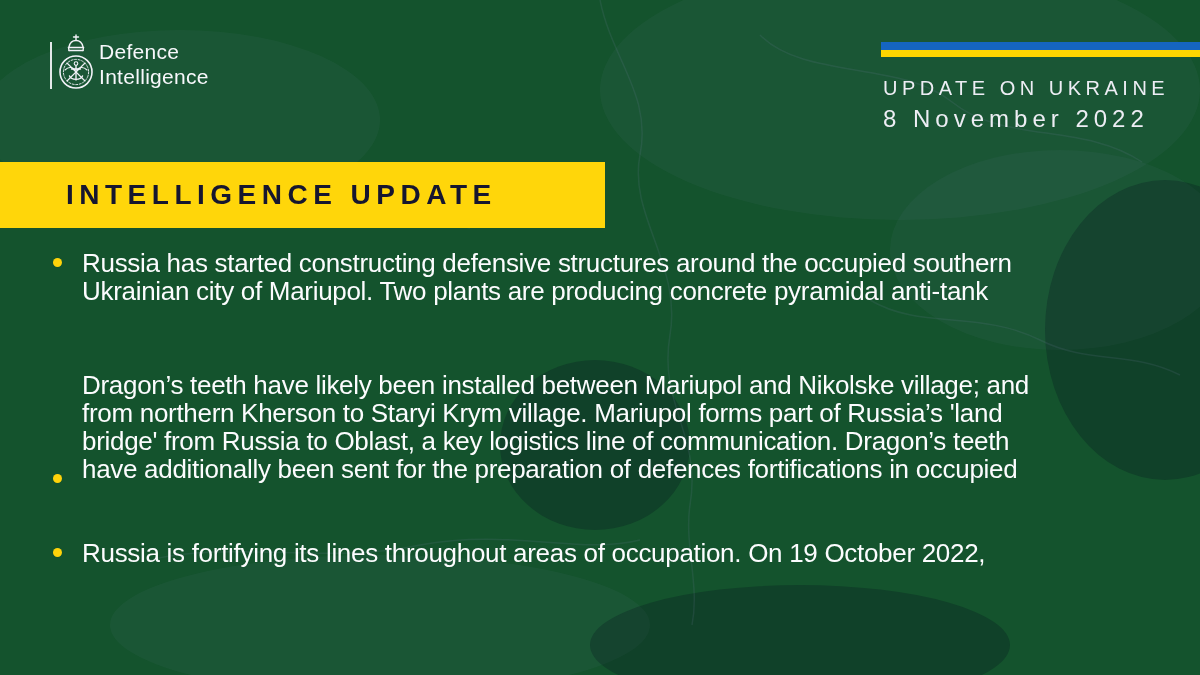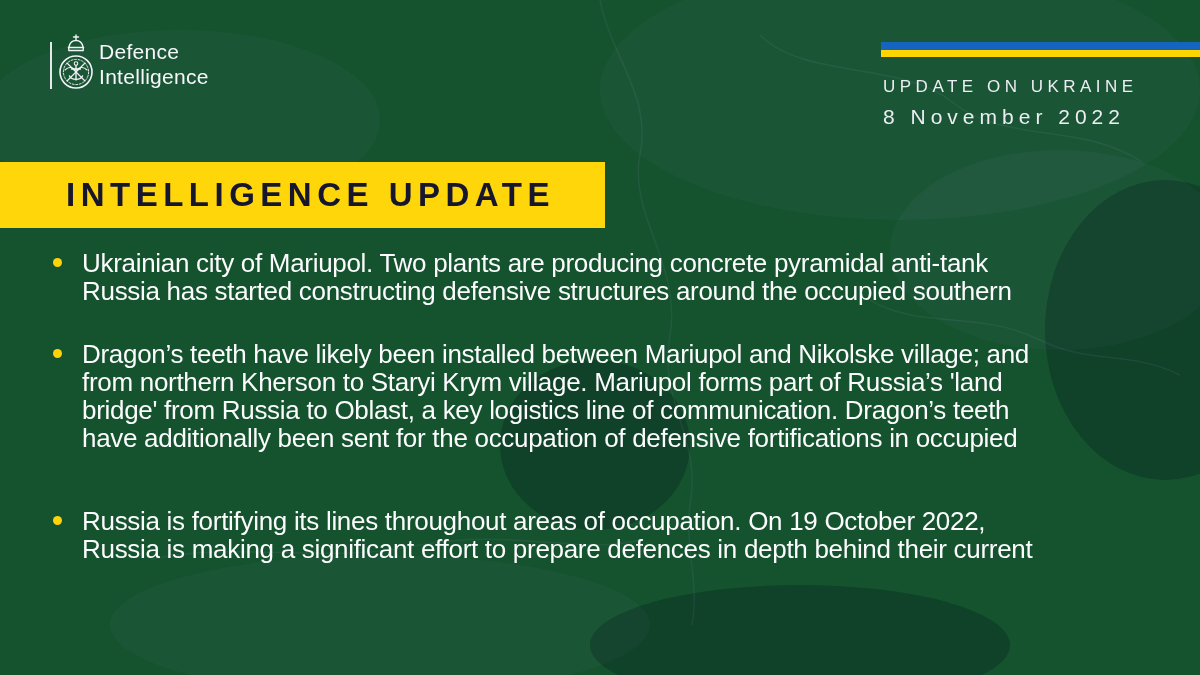--- a/index.html
+++ b/index.html
@@ -9,34 +9,34 @@
     font-family:"Liberation Sans", sans-serif;
   }
   .bg-svg{position:absolute;left:0;top:0;width:1200px;height:675px;}
   
   .logo-divider{position:absolute;left:50px;top:42px;width:2px;height:47px;background:rgba(245,245,250,.92);}
   .crest{position:absolute;left:58px;top:34px;width:36px;height:60px;}
   .wordmark{position:absolute;left:99px;top:39px;color:#f7f7fb;font-size:21px;line-height:25px;letter-spacing:.3px;}
   .flag-bar{position:absolute;left:881px;top:42px;width:319px;height:15px;}
   .flag-blue{height:8px;background:#1565c0;}
   .flag-yellow{height:7px;background:#ffd500;}
-  .update-label{position:absolute;left:883px;top:77px;color:#ededf4;font-size:17px;letter-spacing:4.5px;white-space:nowrap;}
-  .update-date{position:absolute;left:883px;top:105px;color:#ededf4;font-size:21px;letter-spacing:5px;white-space:nowrap;}
+  .update-label{position:absolute;left:883px;top:77px;color:#ededf4;font-size:20px;letter-spacing:4.5px;white-space:nowrap;}
+  .update-date{position:absolute;left:883px;top:105px;color:#ededf4;font-size:24px;letter-spacing:5px;white-space:nowrap;}
   
   .banner{
     position:absolute;left:0;top:162px;width:605px;height:66px;background:#ffd60a;
     display:flex;align-items:center;box-sizing:border-box;padding-left:66px;
   }
-  .banner-title{color:#16162f;font-size:33px;font-weight:700;letter-spacing:5.5px;white-space:nowrap;}
+  .banner-title{color:#16162f;font-size:28px;font-weight:700;letter-spacing:5.5px;white-space:nowrap;}
   
   .bullet{position:absolute;left:53px;display:flex;}
   .bullet-dot{flex:none;width:9px;height:9px;border-radius:50%;background:#ffd30a;margin-top:9px;}
   .bullet-lines{margin-left:20px;color:#fcfcfe;font-size:26px;line-height:28px;letter-spacing:-.3px;}
   .bullet-lines .line{white-space:nowrap;}
-  .b1{top:249px;} .b2{top:340px;} .b3{top:507px;}
+  .b1{top:249px;} .b2{top:371px;align-items:flex-end;} .b3{top:539px;}
 </style>
 </head>
 <body>
 
 <div class="canvas">
 
   <svg class="bg-svg" viewBox="0 0 1200 675" aria-hidden="true">
     <g fill="#9aa0d0" fill-opacity="0.05">
       <ellipse cx="900" cy="90" rx="300" ry="130"></ellipse>
       <ellipse cx="1060" cy="250" rx="170" ry="100"></ellipse>
@@ -97,36 +97,35 @@
   <div class="update-label">UPDATE ON UKRAINE</div>
   <div class="update-date">8 November 2022</div>
 
   <div class="banner">
     <span class="banner-title">INTELLIGENCE UPDATE</span>
   </div>
 
   <div class="bullet b1">
     <span class="bullet-dot"></span>
     <div class="bullet-lines">
+      <div class="line">Russia has started constructing defensive structures around the occupied southern</div>
       <div class="line">Ukrainian city of Mariupol. Two plants are producing concrete pyramidal anti-tank</div>
-      <div class="line">Russia has started constructing defensive structures around the occupied southern</div>
     </div>
   </div>
 
   <div class="bullet b2">
     <span class="bullet-dot"></span>
     <div class="bullet-lines">
       <div class="line">Dragon’s teeth have likely been installed between Mariupol and Nikolske village; and</div>
       <div class="line">from northern Kherson to Staryi Krym village. Mariupol forms part of Russia’s 'land</div>
       <div class="line">bridge' from Russia to Oblast, a key logistics line of communication. Dragon’s teeth</div>
-      <div class="line">have additionally been sent for the occupation of defensive fortifications in occupied</div>
+      <div class="line">have additionally been sent for the preparation of defences fortifications in occupied</div>
     </div>
   </div>
 
   <div class="bullet b3">
     <span class="bullet-dot"></span>
     <div class="bullet-lines">
       <div class="line">Russia is fortifying its lines throughout areas of occupation. On 19 October 2022,</div>
-      <div class="line">Russia is making a significant effort to prepare defences in depth behind their current</div>
     </div>
   </div>
 
 </div>
 
 </body></html>

